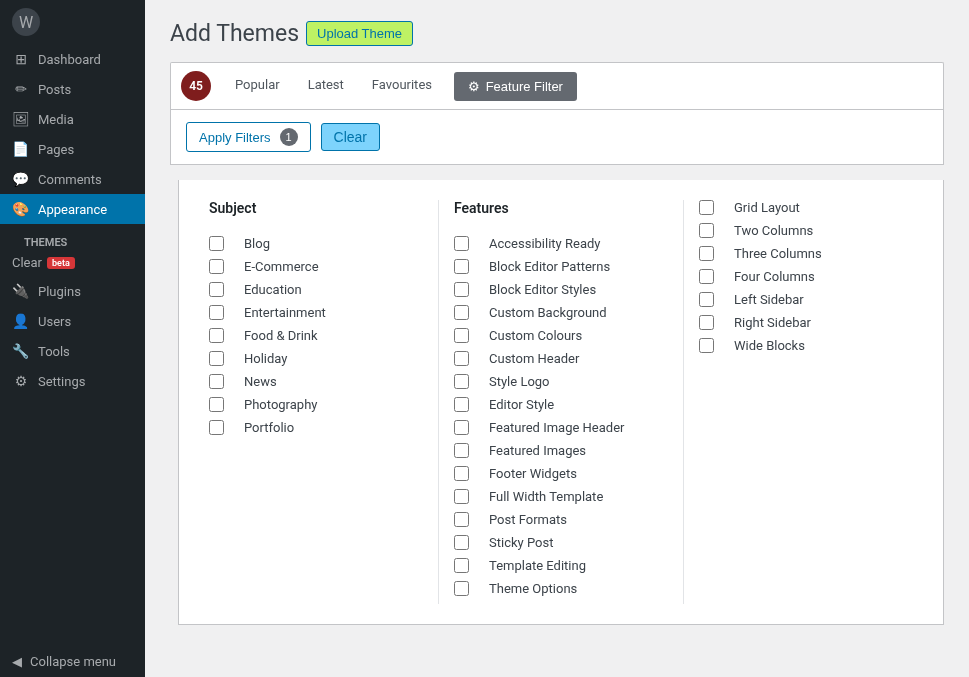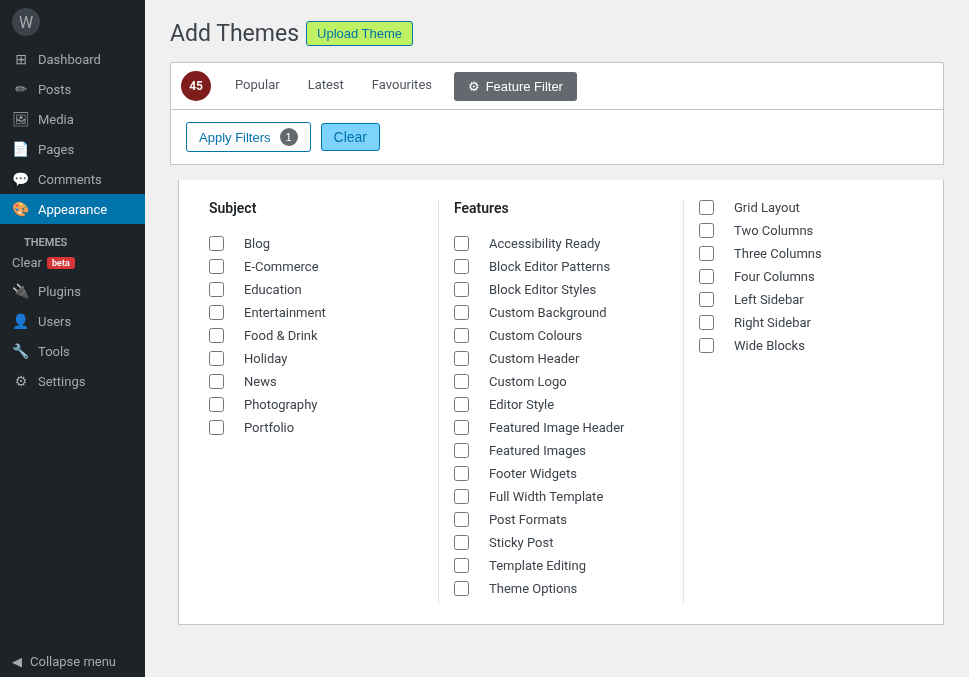--- a/index.html
+++ b/index.html
@@ -383,21 +383,21 @@
       <div class="checkbox-item">
         <input type="checkbox" id="custom-colours" style="">
         <label for="custom-colours">Custom Colours</label>
       </div>
       <div class="checkbox-item">
         <input type="checkbox" id="custom-header" style="">
         <label for="custom-header">Custom Header</label>
       </div>
       <div class="checkbox-item">
         <input type="checkbox" id="custom-logo" style="">
-        <label for="custom-logo">Custom Logo</label>
+        <label for="custom-logo">Style Logo</label>
       </div>
       <div class="checkbox-item">
         <input type="checkbox" id="editor-style" style="">
         <label for="editor-style">Editor Style</label>
       </div>
       <div class="checkbox-item">
         <input type="checkbox" id="featured-image-header" style="">
         <label for="featured-image-header">Featured Image Header</label>
       </div>
       <div class="checkbox-item">

